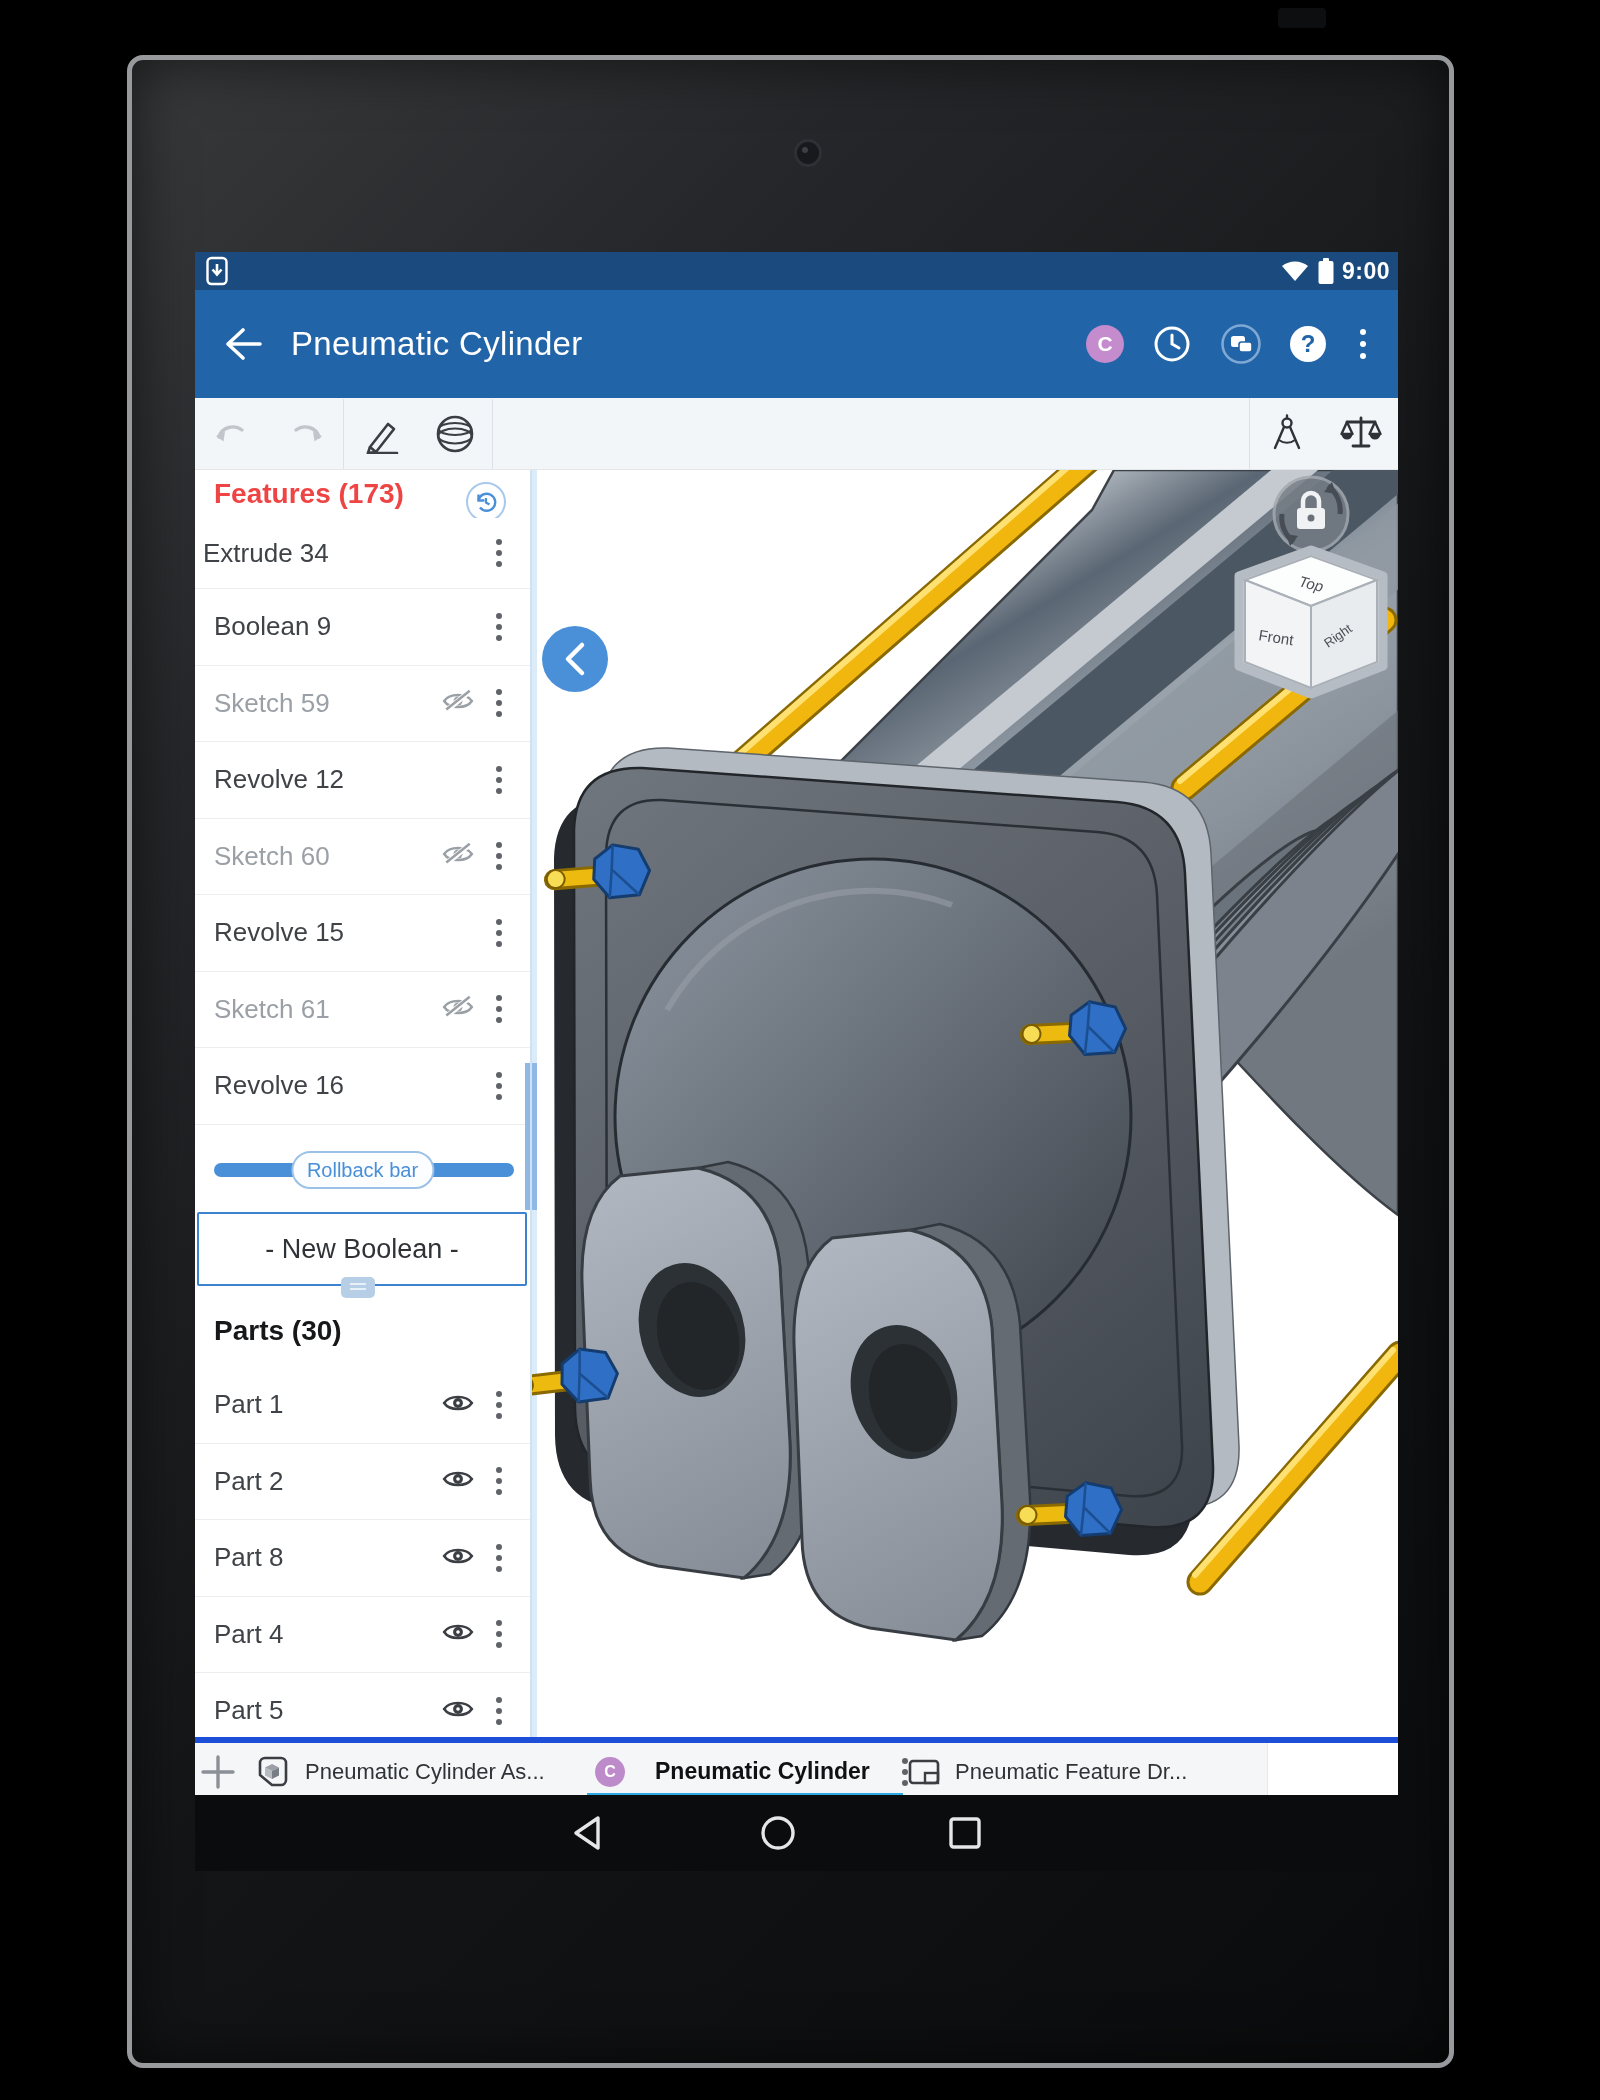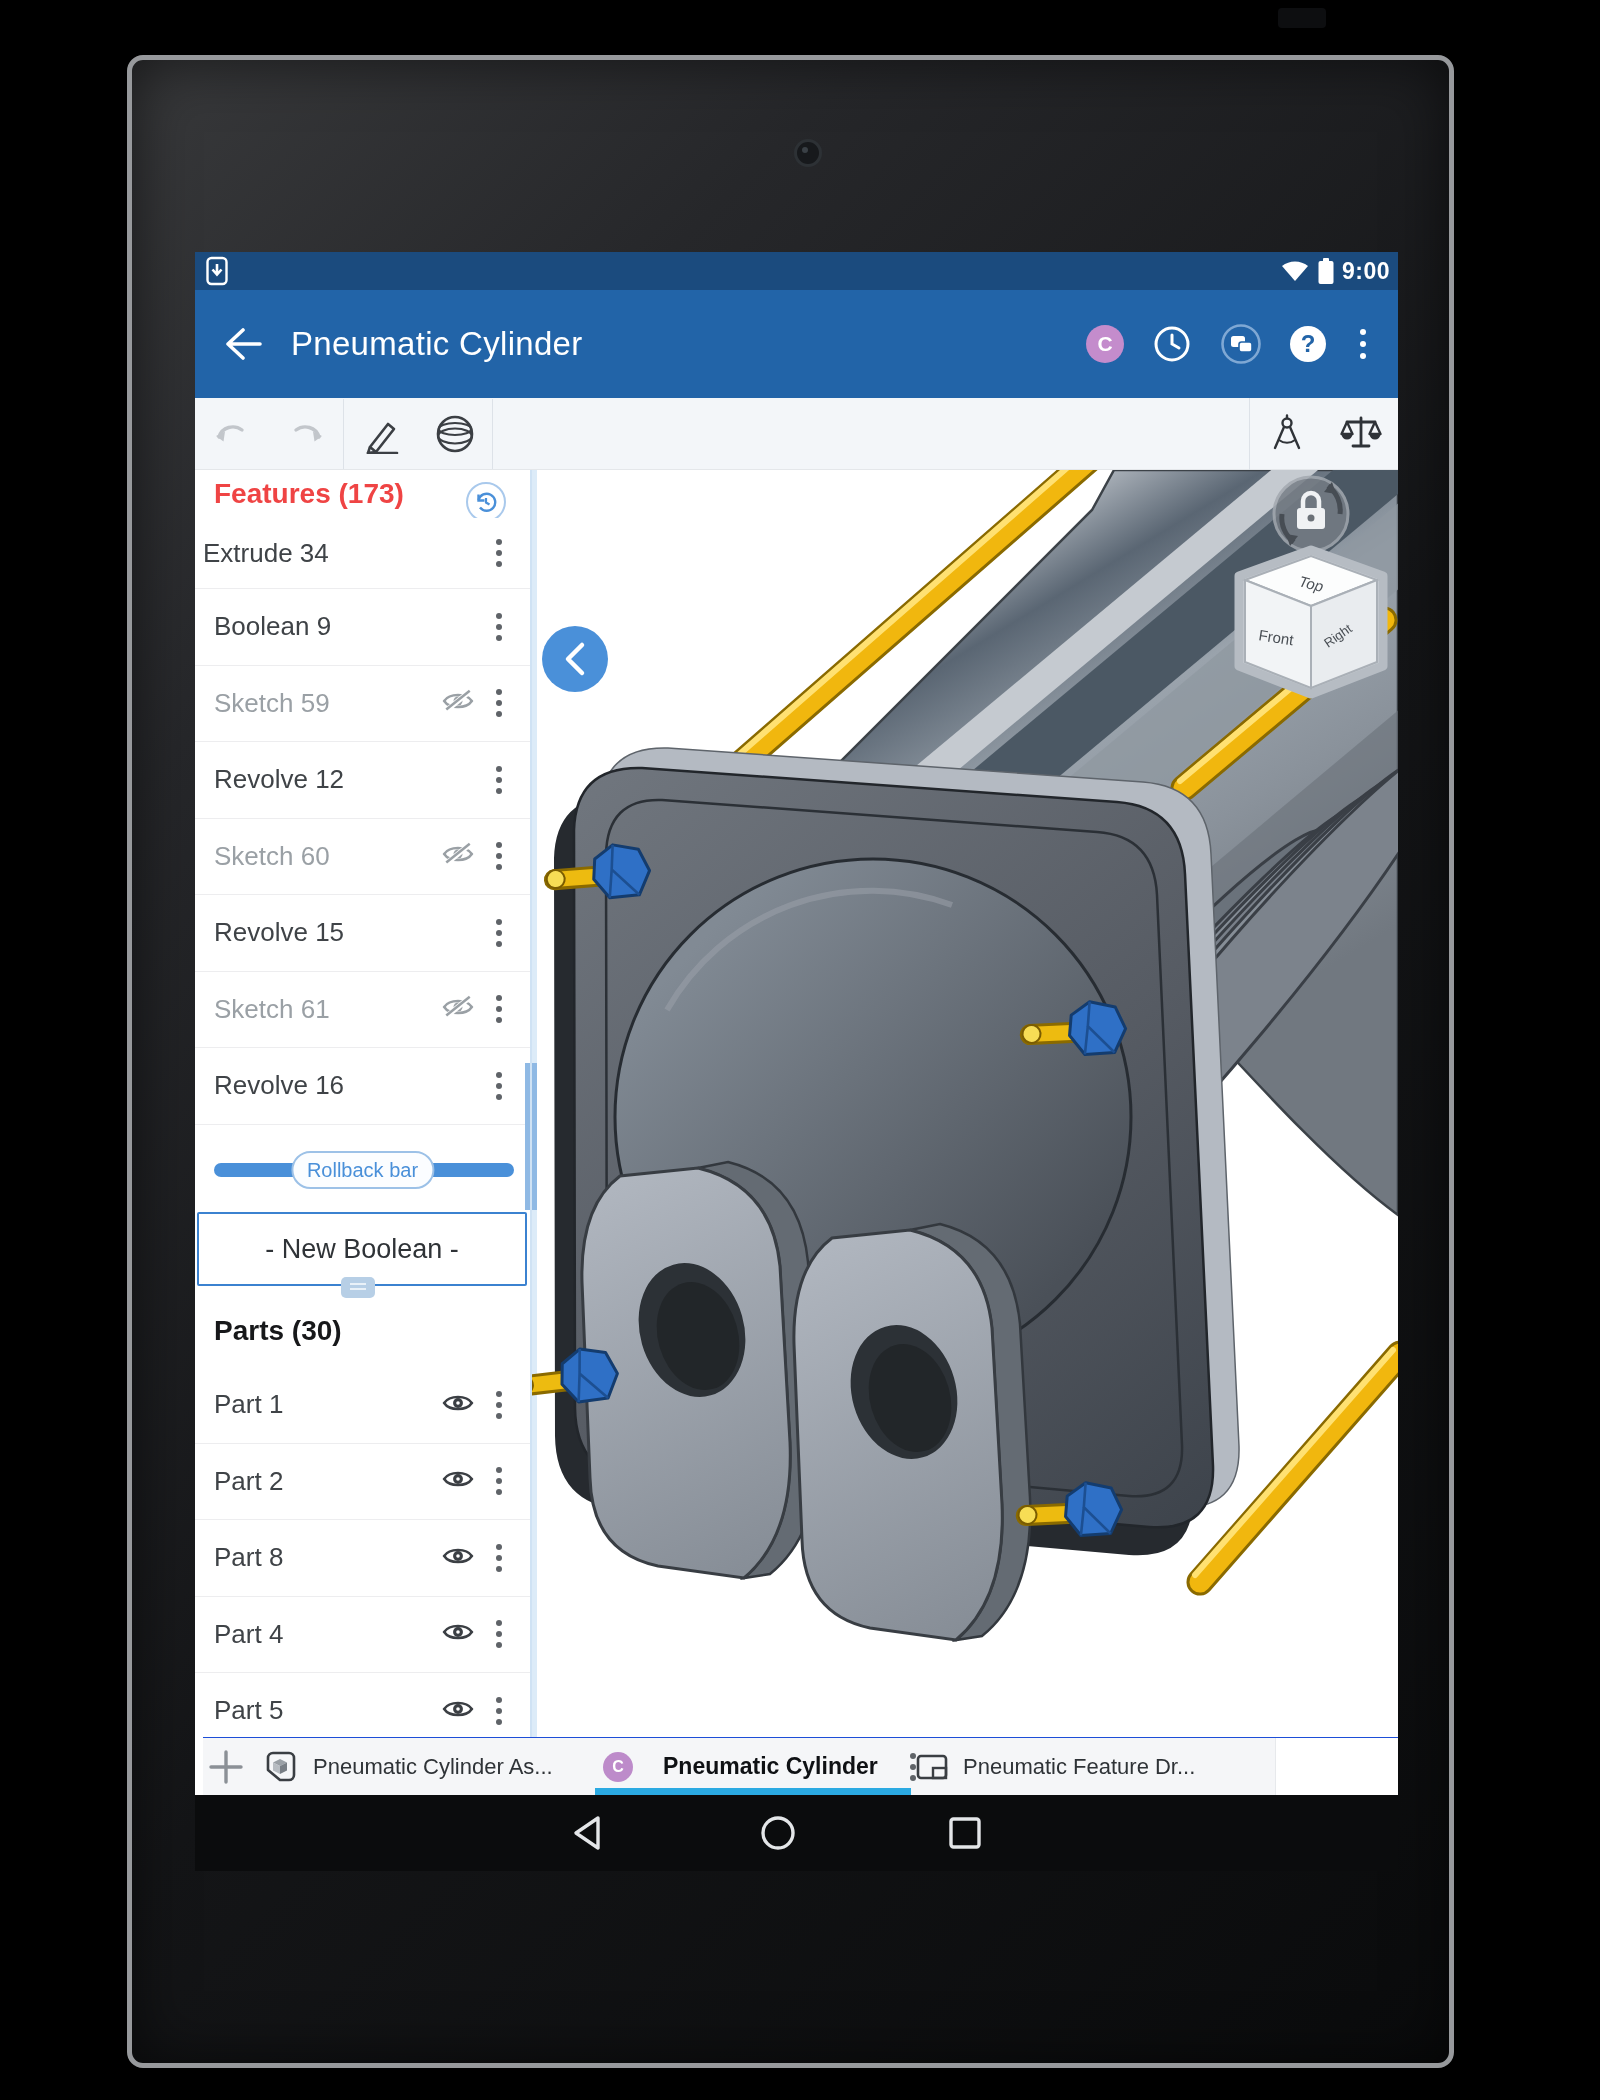--- a/index.html
+++ b/index.html
@@ -65,21 +65,21 @@
   .nf-handle i{position:absolute;left:9px;top:6px;width:16px;height:2px;background:#e9f1f8;box-shadow:0 5px 0 #e9f1f8;display:block;}
   .parts-head{position:absolute;left:19px;top:836px;height:50px;display:flex;align-items:center;
               font-size:28px;font-weight:bold;color:#17181a;}
   .part-rows{position:absolute;left:0;top:897px;width:100%;}
   .p-thumb{position:absolute;right:0;top:593px;width:5px;height:147px;background:#8fb9e4;}
   
   .viewport{position:absolute;left:337px;top:0;width:866px;height:1267px;background:#fff;}
   .collapse-btn{position:absolute;left:10px;top:156px;width:66px;height:66px;border-radius:50%;background:#4a90d9;
                 display:flex;align-items:center;justify-content:center;}
   
-  .tabbar{position:absolute;left:8px;top:1485px;width:100%;height:58px;background:#fff;border-top:1px solid #1d4ed8;box-sizing:border-box;}
+  .tabbar{position:absolute;left:0;top:1485px;width:100%;height:58px;background:#fff;border-top:6px solid #1d4ed8;box-sizing:border-box;}
   .tabstrip{position:absolute;left:0;top:0;width:1072px;height:57px;background:#f5f6f8;border-right:1px solid #e7e9ec;}
   .tb-item{position:absolute;top:0;height:57px;display:flex;align-items:center;}
   .tab-label{font-size:22px;color:#2f3337;font-weight:500;white-space:nowrap;}
   .tab-label.active{font-weight:bold;color:#0f1114;font-size:23px;}
   .tab-avatar{width:30px;height:30px;border-radius:50%;background:#bd8bca;color:#fff;font-size:16px;font-weight:bold;
               display:flex;align-items:center;justify-content:center;}
   .underline{position:absolute;left:392px;top:50px;width:316px;height:7px;background:#2baae2;}
   
   .navbar{position:absolute;left:0;top:1543px;width:100%;height:76px;background:#0b0c0d;}
   .nav-ic{position:absolute;top:50%;transform:translateY(-50%);}

